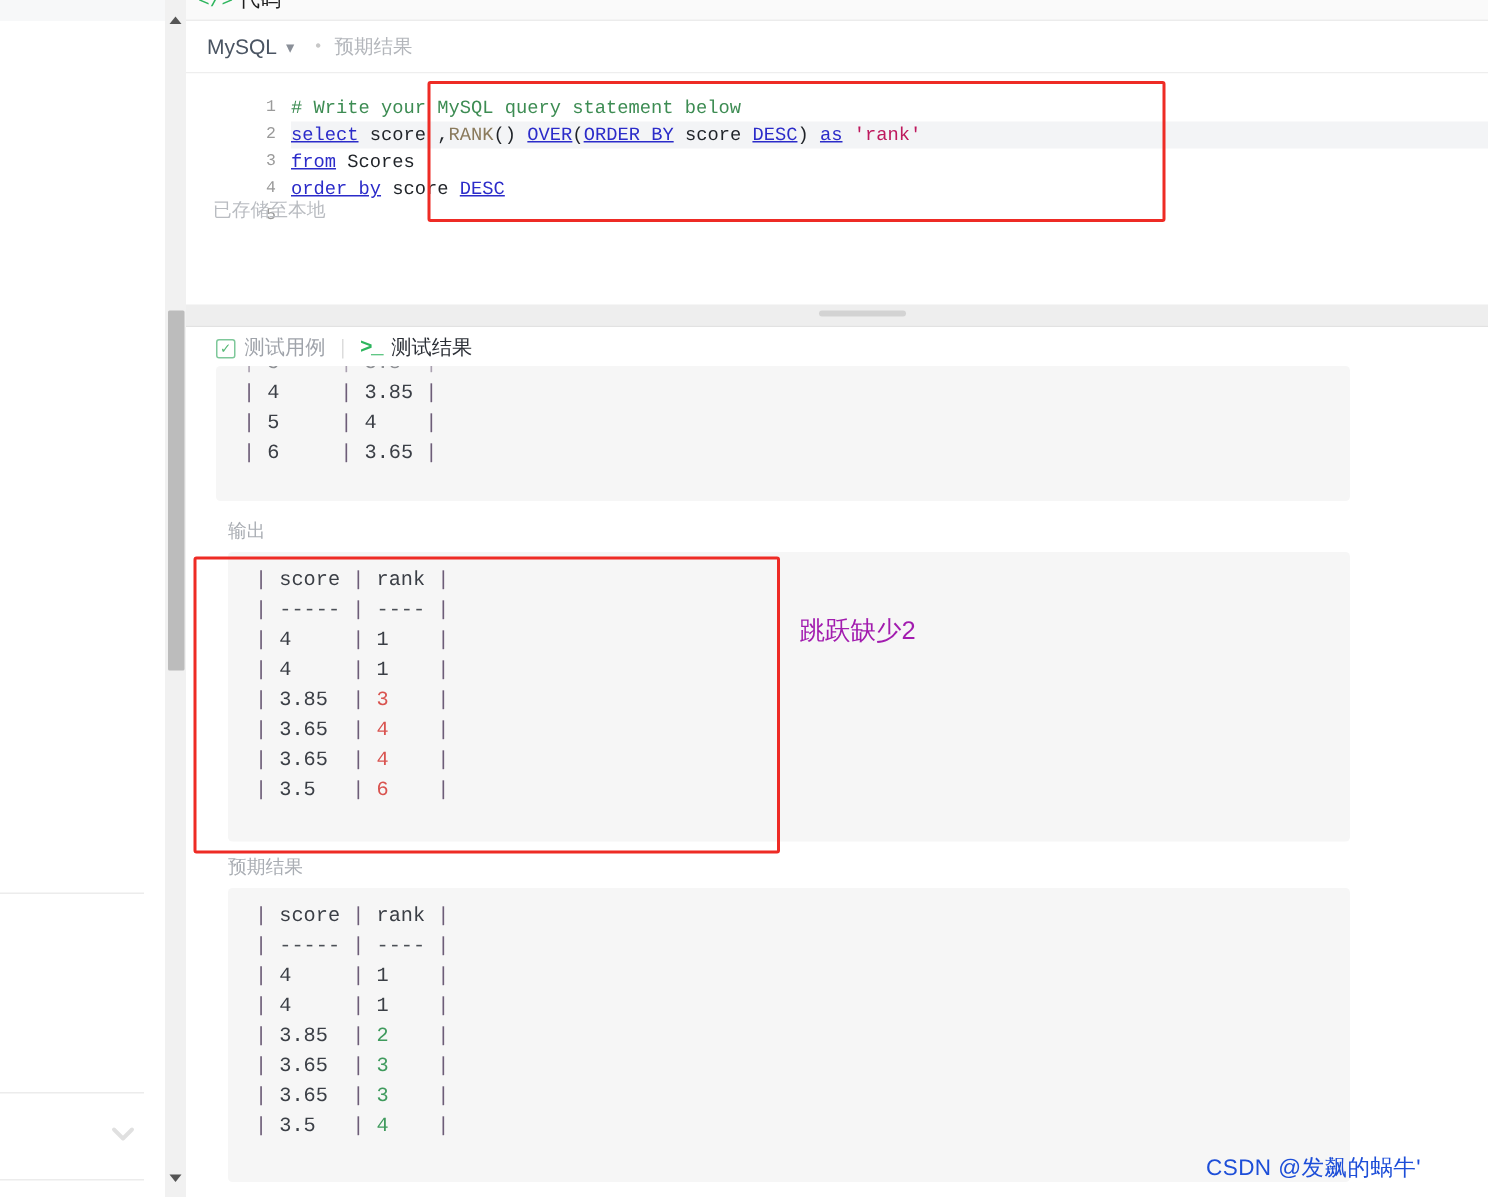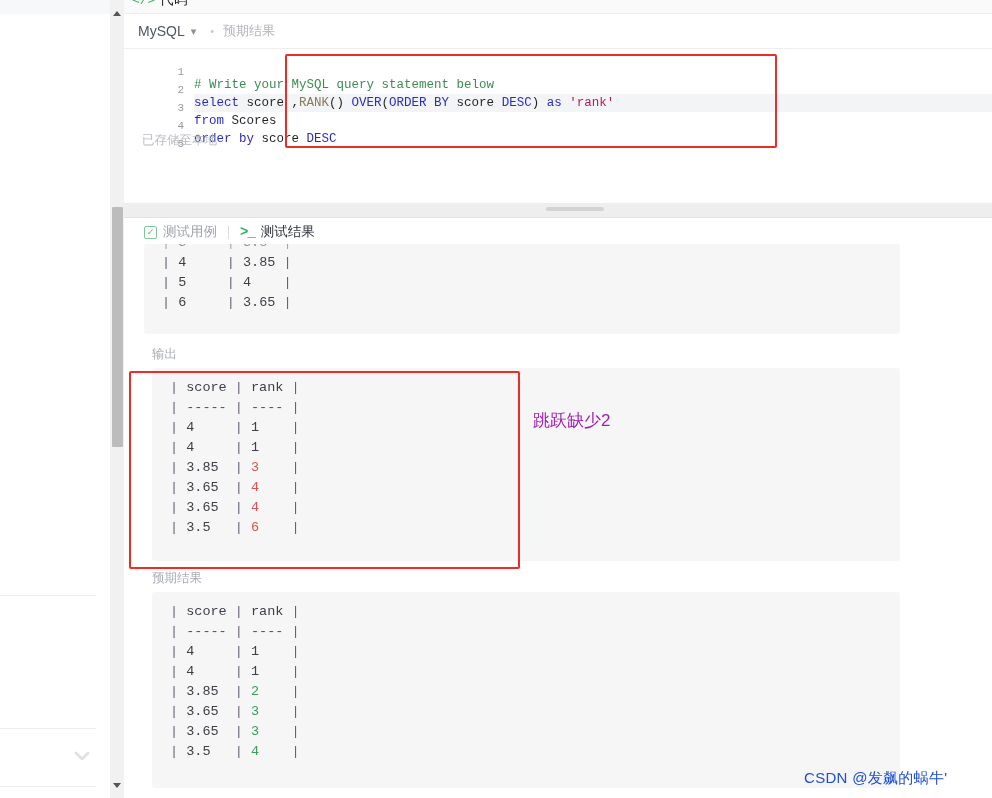--- a/index.html
+++ b/index.html
@@ -42,24 +42,24 @@
   .lang-sel { display: flex; align-items: center; gap: 6px; color: #4b5563; font-size: 14px; cursor: pointer; }
   .lang-sel .chev { font-size: 11px; color: #8a8f98; }
   .dot-sep { color: #c7c7c7; font-size: 11px; margin: 0 9px 0 14px; }
   .smart-mode { color: #b3b6bb; font-size: 13px; }
   .langbar-rule { position: absolute; left: 0; top: 48px; width: 868px; height: 1px; background: #eeeeee; }
 
   
   .editor-wrap { position: absolute; left: 0; top: 49px; width: 868px; height: 155px; background: #ffffff; }
   .editor { position: absolute; left: 38px; top: 7px; right: 0; height: 96px; display: flex; font-family: "Liberation Mono", monospace; font-size: 12.5px; }
   .gutter { width: 22px; padding-top: 7px; text-align: right; color: #9a9a9a; font-size: 11px; line-height: 18px; user-select: none; }
-  .codelines { flex: 1; padding-top: 20px; padding-left: 10px; line-height: 18px; white-space: pre; }
+  .codelines { flex: 1; padding-top: 7px; padding-left: 10px; line-height: 18px; white-space: pre; }
   .cl { height: 18px; }
   .cl.hl { background: #f3f4f6; }
-  .k { color: #2b2bc9; }           
+  .k { color: #2b2bc9; text-decoration: underline; }           
   .cmt { color: #3d8c53; }         
   .fn { color: #8a7a5c; }          
   .plain { color: #1f2328; }
   .str { color: #be185d; }
 
   .redbox-editor { position: absolute; left: 161px; top: 54px; width: 492px; height: 94px; border: 2.5px solid #ee2b25; border-radius: 2px; pointer-events: none; }
 
   .saved-note { position: absolute; left: 142px; top: 181px; color: #b9bcc1; font-size: 12.5px; }
 
   

